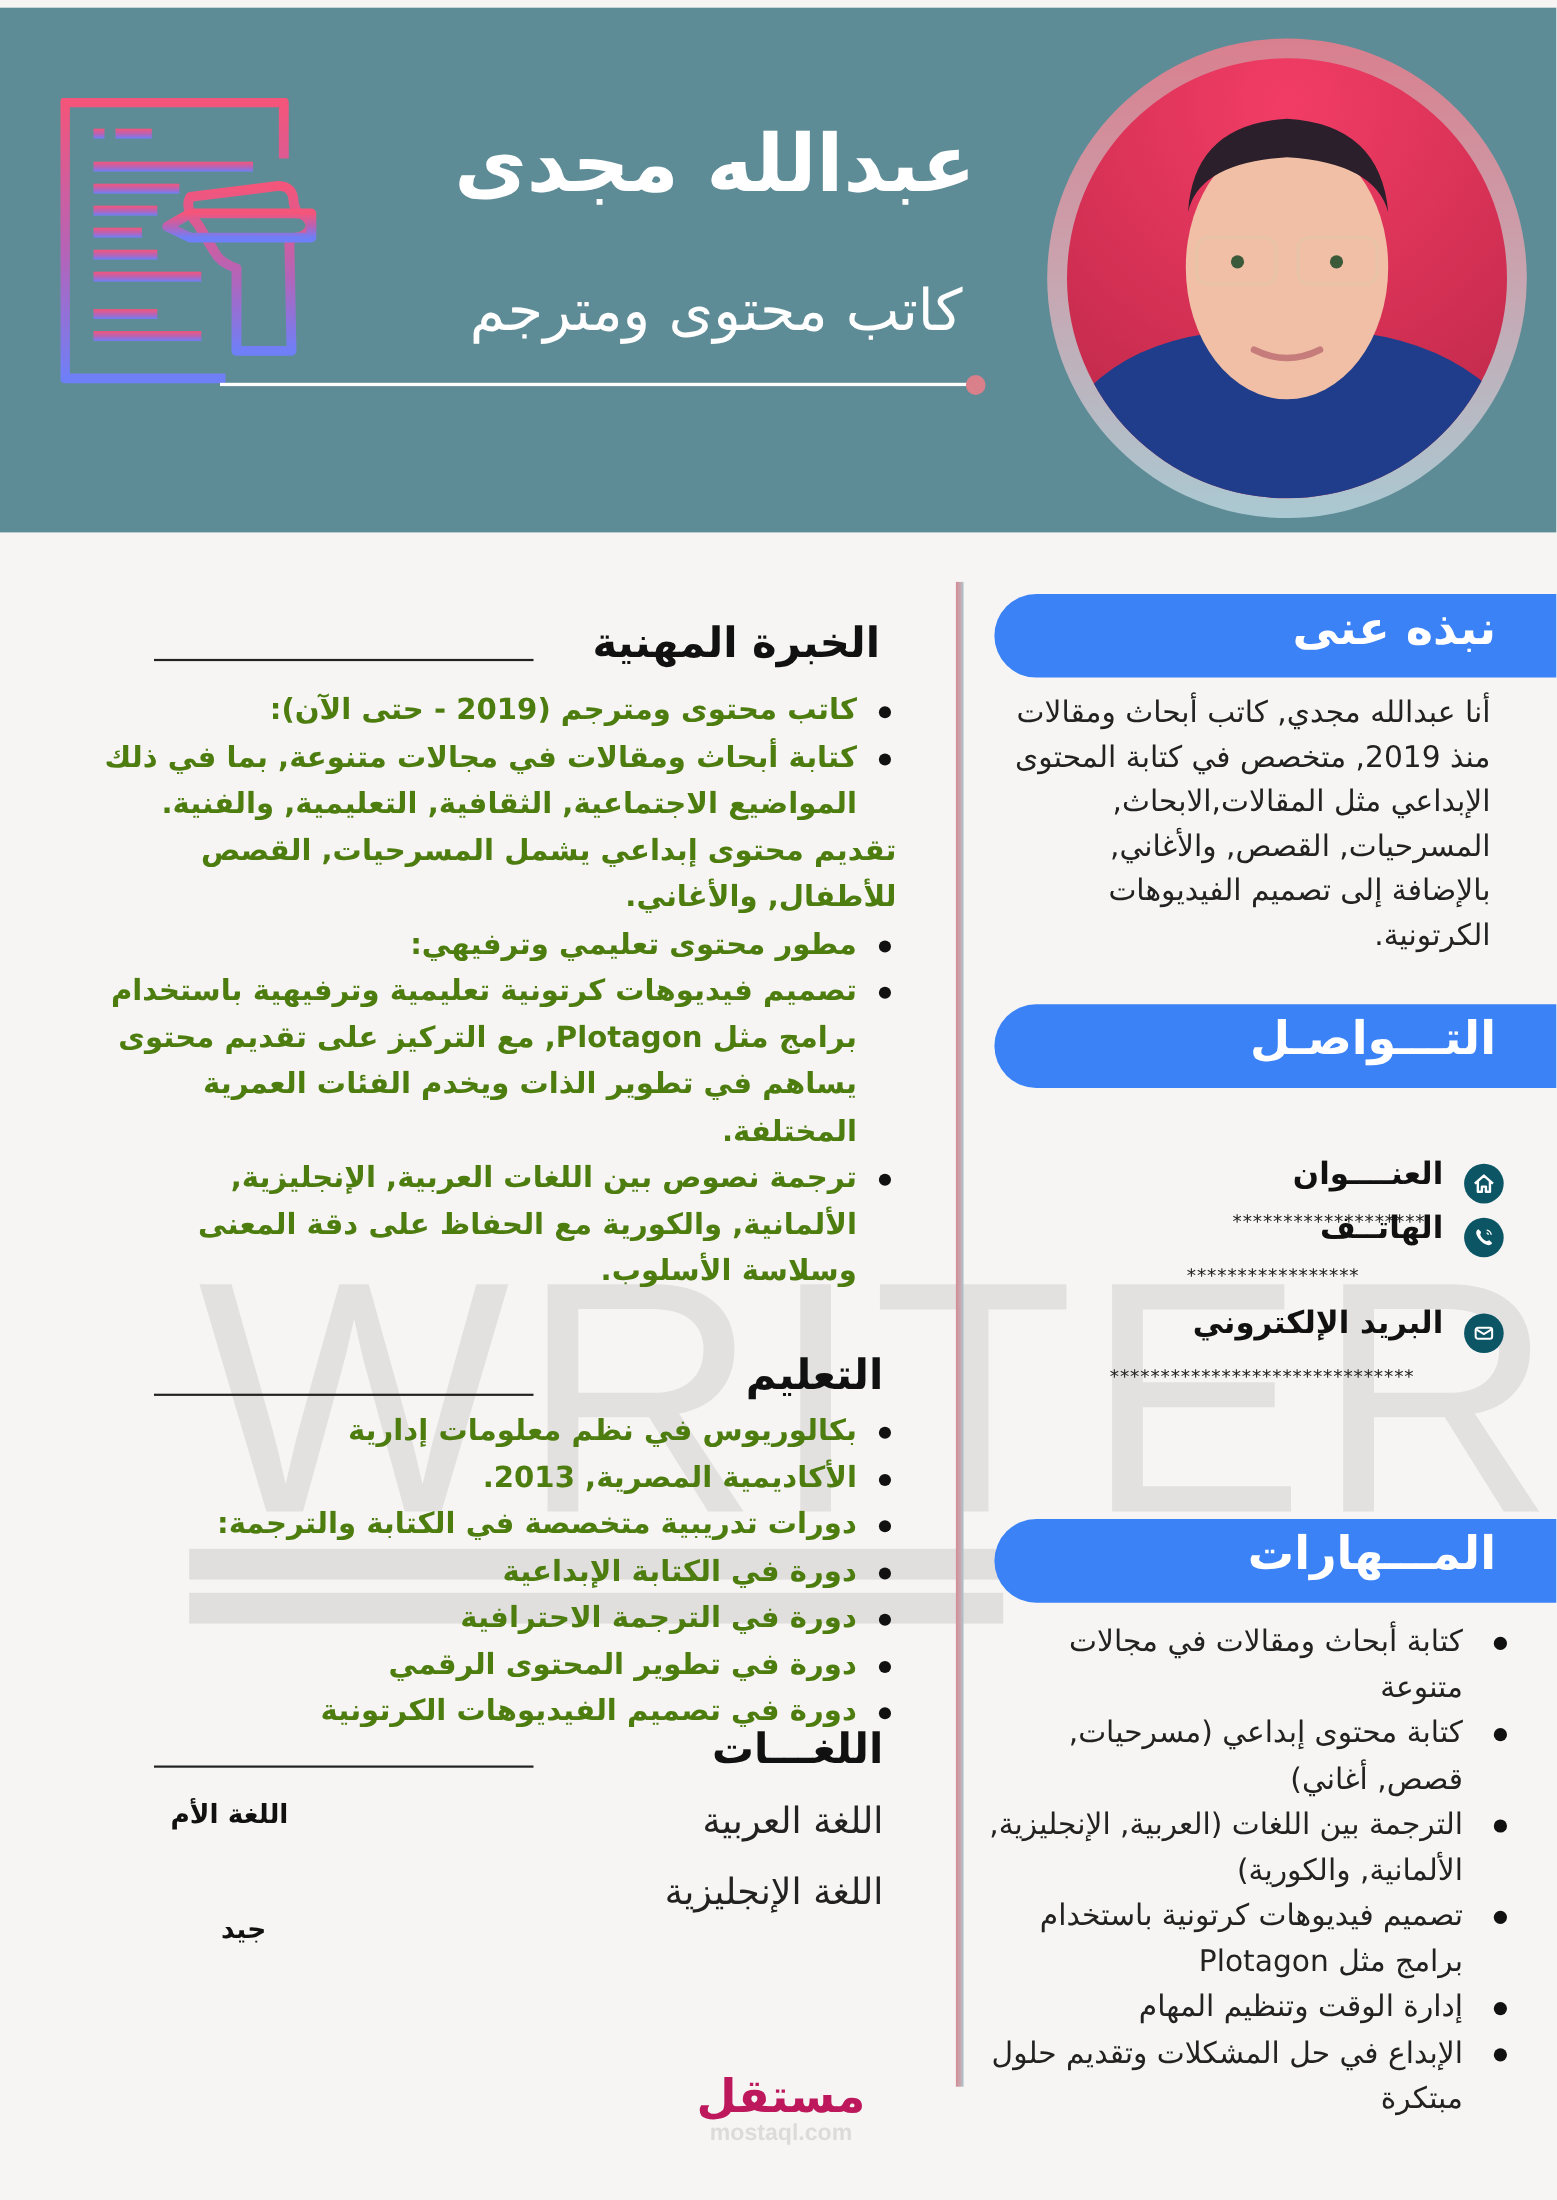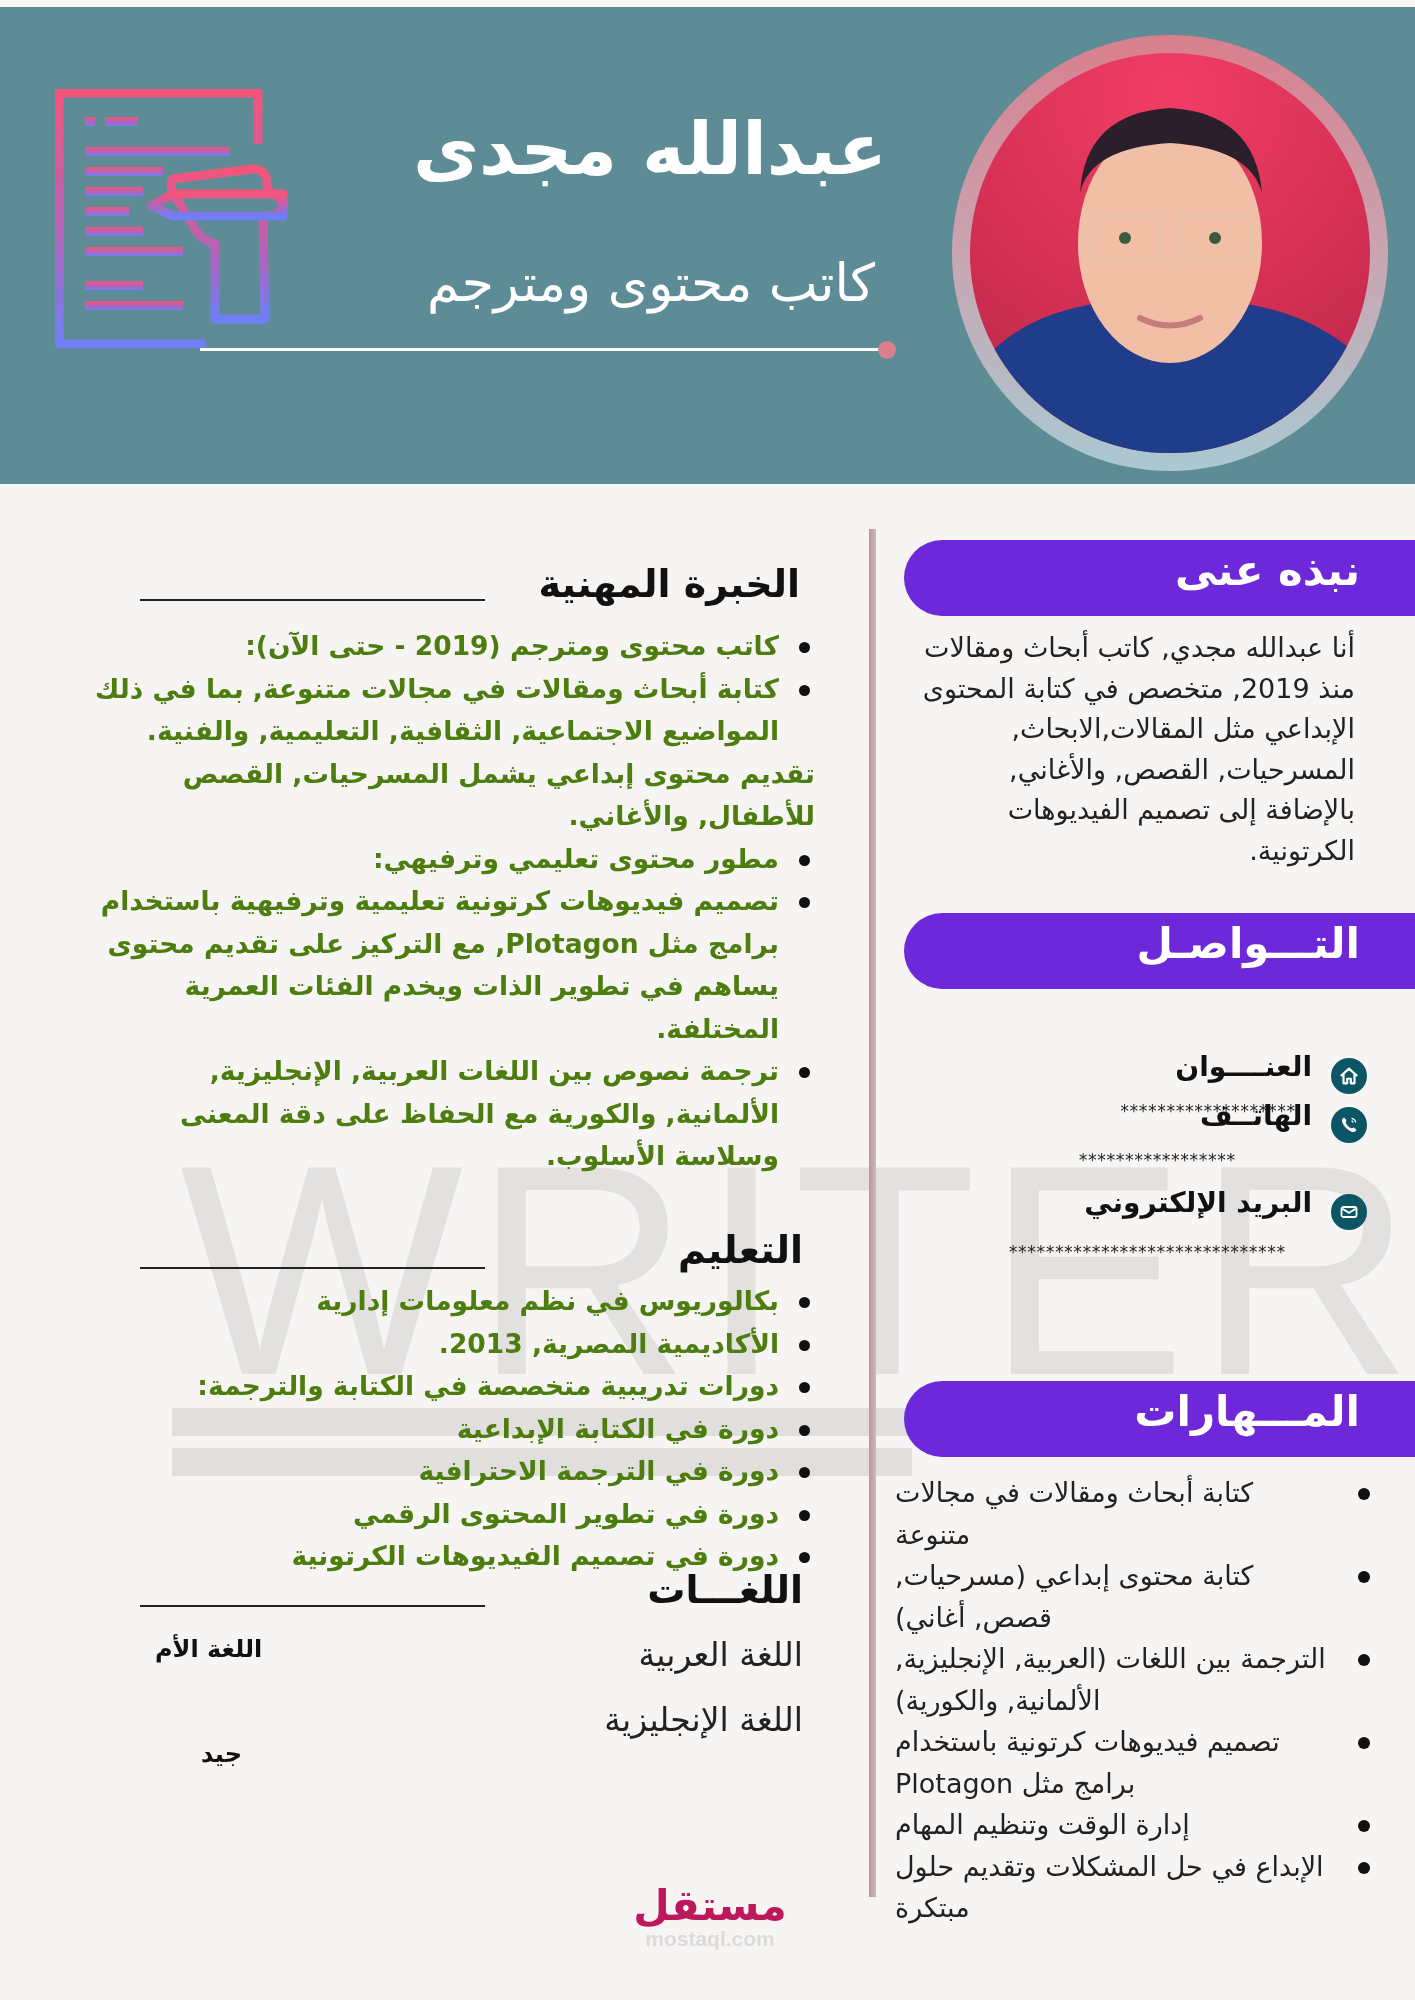--- a/index.html
+++ b/index.html
@@ -51,21 +51,21 @@
     
     .divider {
       position: absolute; left: 869px; top: 529px; width: 7px; height: 1368px;
       background: linear-gradient(90deg, #d28c96 0%, #c9a6ad 55%, #aec8d0 100%);
       z-index: 1;
     }
 
     
     .pill {
       position: absolute; left: 904px; width: 511px; height: 76px;
-      background: #6d28d9; border-radius: 38px 0 0 38px; z-index: 2;
+      background: #3b82f6; border-radius: 38px 0 0 38px; z-index: 2;
     }
     .pill-label {
       position: absolute; right: 55px; top: 6px;
       font-family: "DejaVu Sans", sans-serif; font-weight: bold; font-size: 42px; color: #fff;
       white-space: nowrap;
     }
     .about-text {
       position: absolute; right: 60px; top: 628px; width: 440px;
       font-size: 27px; line-height: 40.5px; color: #222; text-align: right; z-index: 2;
     }
@@ -80,21 +80,21 @@
     }
     .contact-value {
       position: absolute; right: 120px; top: 45px; font-family: "DejaVu Sans Mono", monospace;
       font-size: 17px; color: #222; letter-spacing: -1px; white-space: nowrap; direction: ltr;
     }
     .skills-list {
       position: absolute; right: 40px; top: 1472px; width: 480px; list-style: none; z-index: 2;
     }
     .skills-list li {
       position: relative; padding-right: 45px; font-size: 27px; line-height: 41.5px; color: #222;
-      text-align: left;
+      text-align: right;
     }
     .skills-list li::before {
       content: ""; position: absolute; right: 5px; top: 16px; width: 12px; height: 12px;
       border-radius: 50%; background: #111;
     }
 
     
     .section-title {
       position: absolute; right: 615px; font-weight: bold; font-size: 38px; color: #111;
       white-space: nowrap; z-index: 2;

